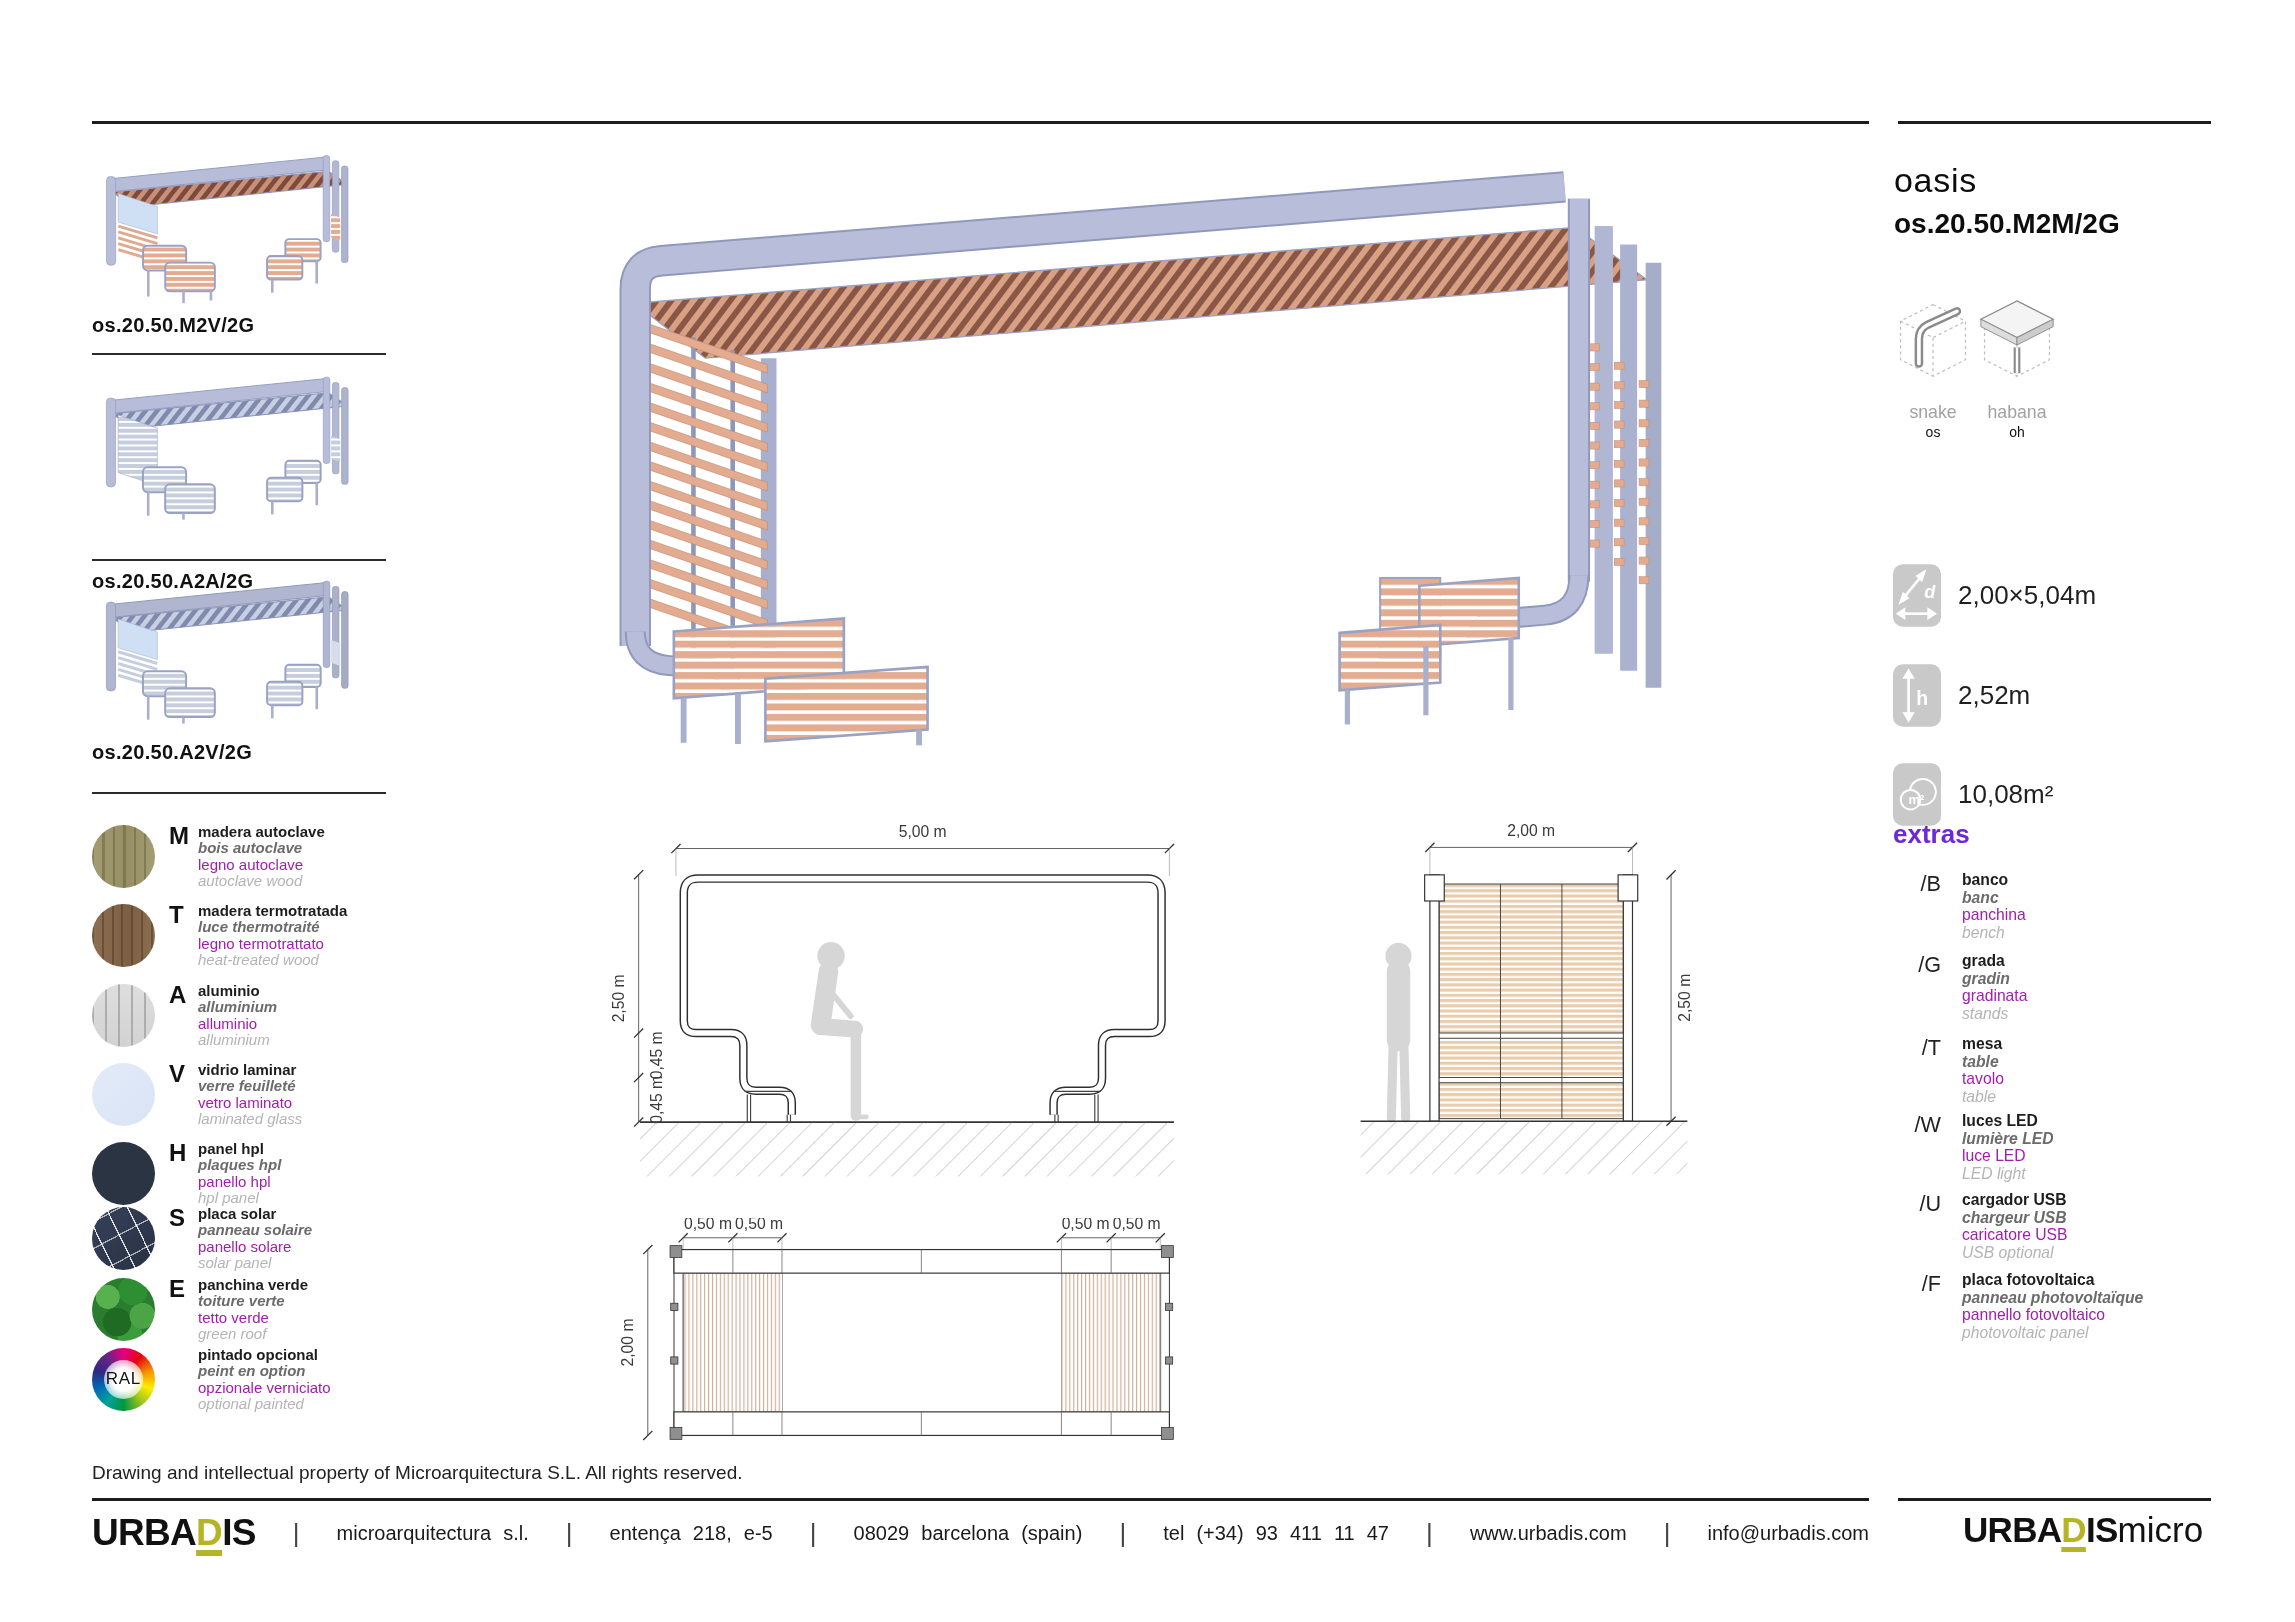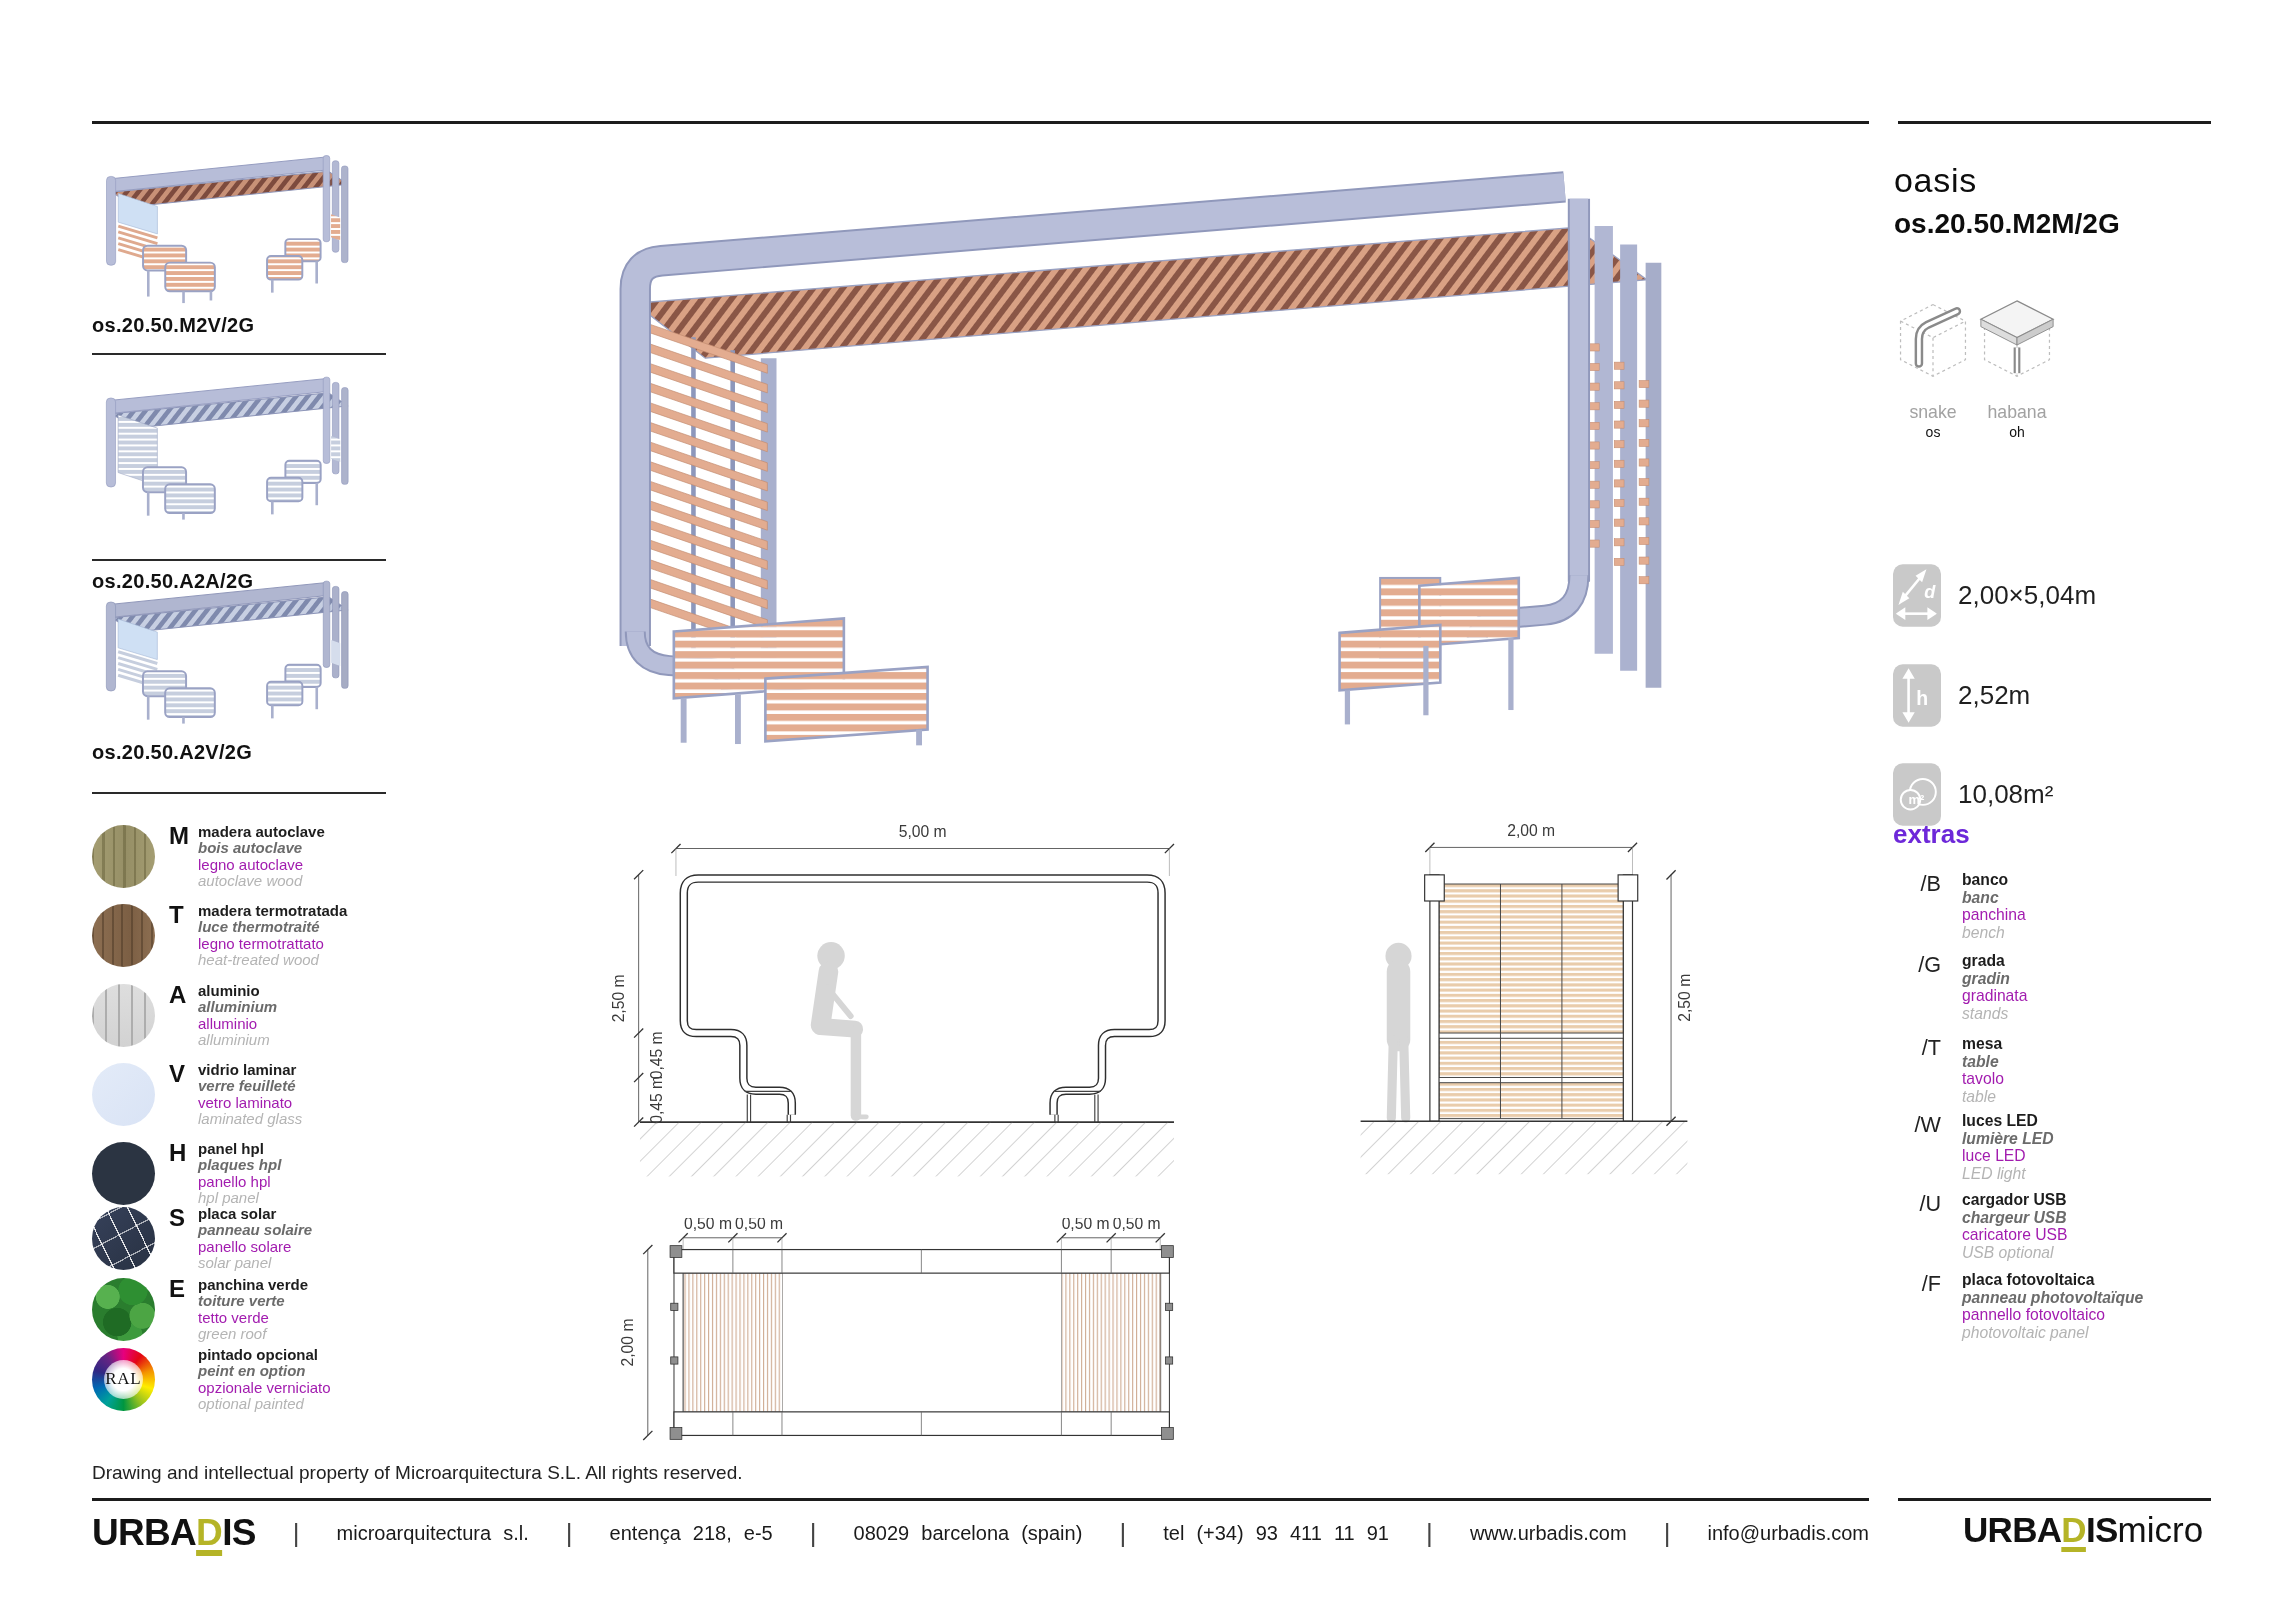--- a/index.html
+++ b/index.html
@@ -10,21 +10,21 @@
   .abs{position:absolute;}
   .rule{position:absolute;background:#1c1c1c;height:2.6px;}
   .rule-thin{position:absolute;background:#2a2a2a;height:2px;}
 
   
   .variant-label{position:absolute;left:92px;font-size:20px;font-weight:700;letter-spacing:0.3px;color:#111;}
   .thumb{position:absolute;left:92px;width:294px;}
 
   
   .mat-row{position:absolute;left:92px;width:366px;height:65px;}
-  .mat-swatch{position:absolute;left:0;top:0;width:63px;height:63px;border-radius:50%;overflow:hidden;font-family:Liberation Serif, serif;}
+  .mat-swatch{position:absolute;left:0;top:0;width:63px;height:63px;border-radius:50%;overflow:hidden;}
   .mat-letter{position:absolute;left:77px;top:-2.6px;width:37px;font-size:24px;font-weight:700;color:#111;}
   .mat-lines{position:absolute;left:106px;top:-1.3px;line-height:16.4px;font-size:15px;white-space:nowrap;}
   .l1{color:#1d1d1d;font-weight:600;}
   .l2{color:#6b6b6b;font-weight:600;font-style:italic;}
   .l3{color:#a21caf;font-weight:400;}
   .l4{color:#b4b4b4;font-style:italic;}
   .sw-wood-autoclave{background:
       repeating-linear-gradient(90deg,rgba(96,90,52,.45) 0 2px,rgba(0,0,0,0) 2px 10.5px),
       linear-gradient(90deg,#a49d72,#968f66 55%,#a49d72);}
   .sw-wood-heat{background:
@@ -692,21 +692,21 @@
 
   <div class="footer-left">
     <span class="brand"><span>URBA</span><span class="d">D</span><span>IS</span></span>
     <span class="f-sep">|</span>
     <span class="f-item">microarquitectura s.l.</span>
     <span class="f-sep">|</span>
     <span class="f-item">entença 218, e-5</span>
     <span class="f-sep">|</span>
     <span class="f-item">08029 barcelona (spain)</span>
     <span class="f-sep">|</span>
-    <span class="f-item">tel (+34) 93 411 11 91</span>
+    <span class="f-item">tel (+34) 93 411 11 47</span>
     <span class="f-sep">|</span>
     <span class="f-item">www.urbadis.com</span>
     <span class="f-sep">|</span>
     <span class="f-item">info@urbadis.com</span>
   </div>
 
   <div class="brand-micro"><span>URBA</span><span class="d">D</span><span>IS</span><span class="tail">micro</span></div>
 
 </div>
 

